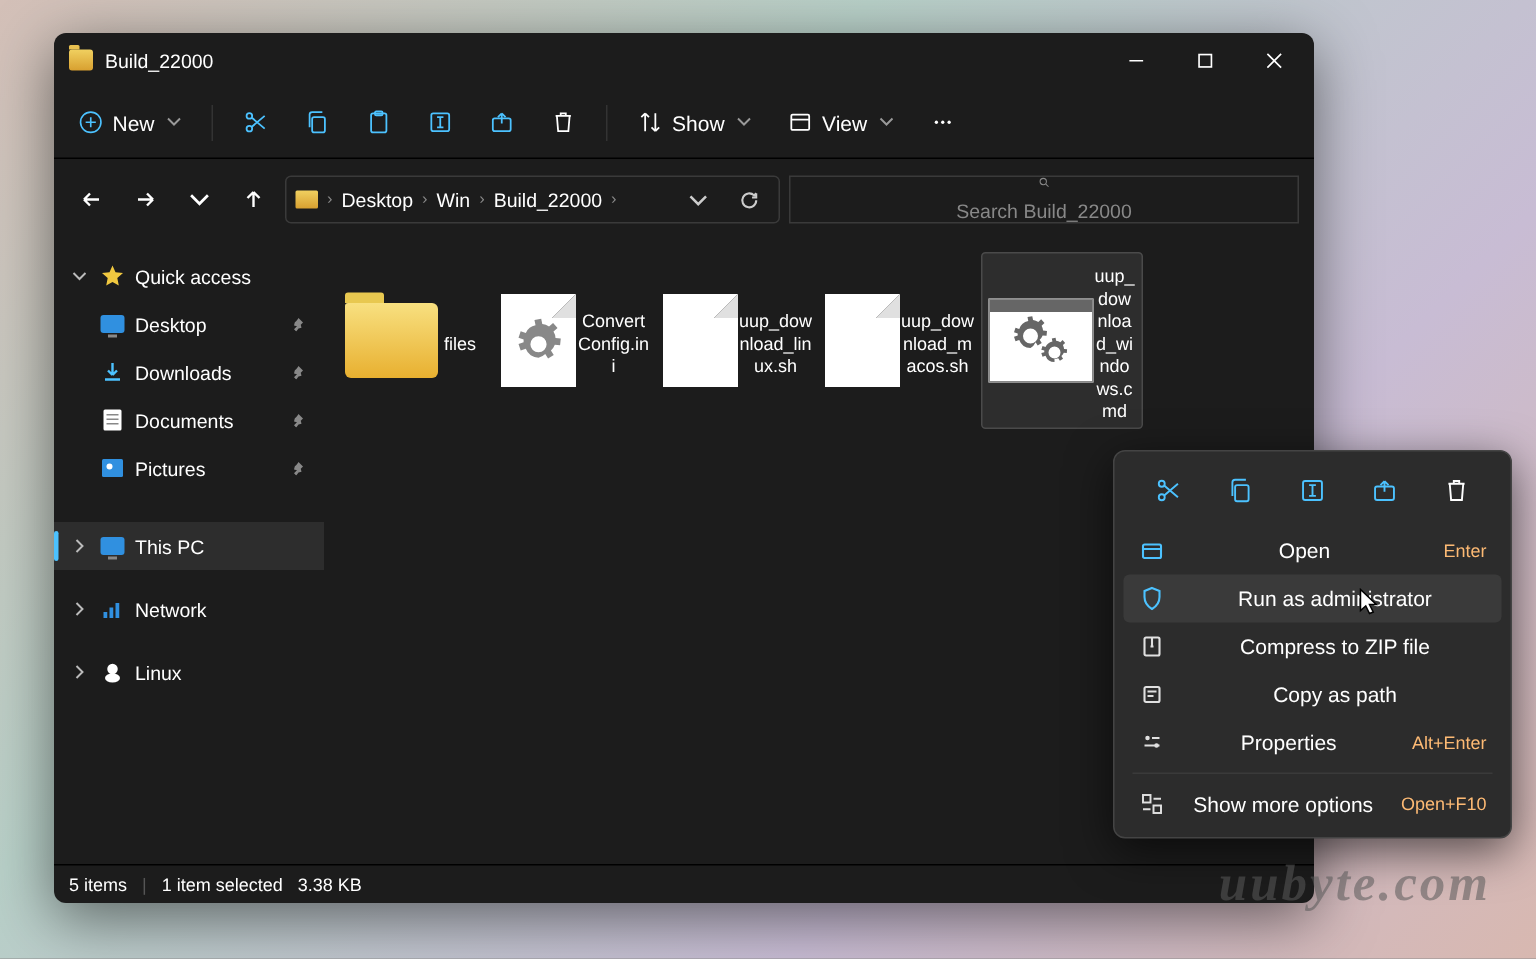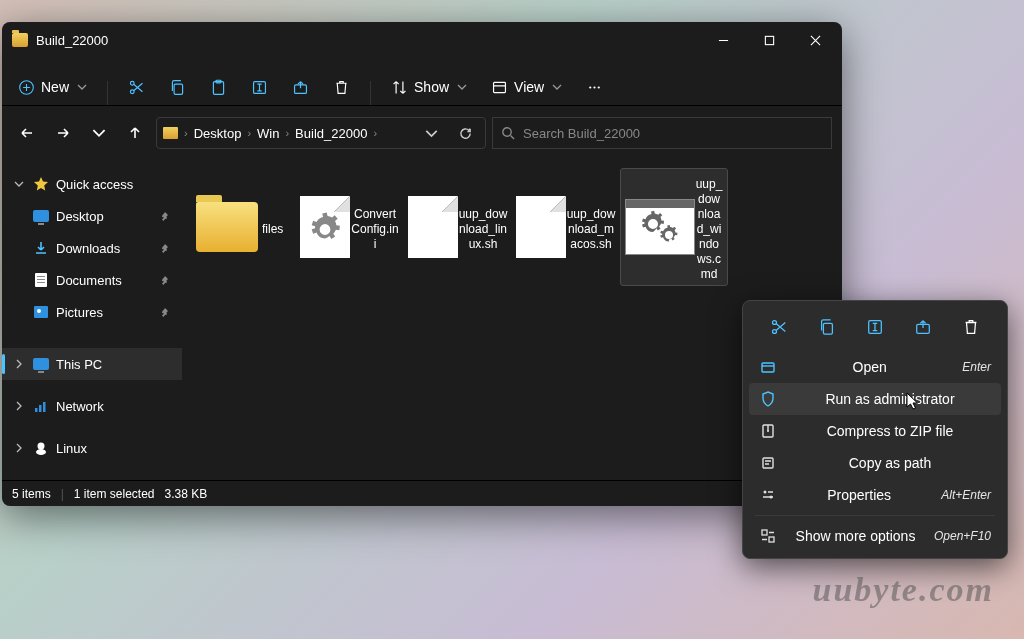--- a/index.html
+++ b/index.html
@@ -6,23 +6,23 @@
   body {
     width: 1024px;
     height: 639px;
     background: linear-gradient(135deg, #d4c0b8 0%, #b8d0c8 35%, #c8bcd4 70%, #d8b8b0 100%);
     overflow: hidden;
     position: relative;
   }
   .window {
     position: absolute;
     top: 22px;
-    left: 2px;
+    left: 36px;
     width: 840px;
-    height: 484px;
+    height: 580px;
     background: #1c1c1c;
     border-radius: 8px;
     box-shadow: 0 10px 40px rgba(0,0,0,0.5);
     display: flex;
     flex-direction: column;
     overflow: hidden;
   }
   
   .titlebar {
     height: 36px;
@@ -48,21 +48,21 @@
   .winbtn {
     width: 46px; height: 36px;
     display: flex; align-items: center; justify-content: center;
     color: #fff;
   }
   .winbtn svg { width: 11px; height: 11px; }
   
   .toolbar {
     height: 48px;
     display: flex;
-    align-items: flex-end;
+    align-items: center;
     padding: 0 6px;
     gap: 4px;
     border-bottom: 1px solid #000;
   }
   .tbtn {
     height: 36px;
     display: flex;
     align-items: center;
     padding: 0 10px;
     color: #4cc2ff;
@@ -116,20 +116,21 @@
     width: 340px;
     height: 32px;
     border: 1px solid #3a3a3a;
     border-radius: 0;
     display: flex;
     align-items: center;
     padding: 0 8px;
     font-size: 13px;
     color: #888;
     gap: 8px;
+    flex-direction: column;
   }
   .searchbox svg { width:14px; height:14px; color:#888; }
   
   .body {
     flex: 1;
     display: flex;
     overflow: hidden;
   }
   
   .sidebar {
@@ -270,21 +271,21 @@
   .ctx-icons .cibtn.trash{color:#fff;}
   .ctx-item{
     height:32px;display:flex;align-items:center;
     padding:0 10px;border-radius:4px;gap:12px;
   }
   .ctx-item.hover{background:#3a3a3a;}
   .ctx-item .cico{width:18px;display:flex;justify-content:center;color:#4cc2ff;}
   .ctx-item.plain .cico{color:#e0e0e0;}
   .ctx-item .cico svg{width:16px;height:16px;}
   .ctx-item .clabel{flex:1;}
-  .ctx-item .chint{color:#e5e5e5;font-size:12px;font-style:italic;}
+  .ctx-item .chint{color:#fdba74;font-size:12px;}
   .cursor {
     position:absolute;
     left:906px; top:392px;
     width:14px;height:20px;
   }
   
   .watermark{
     position:absolute;
     right:30px; bottom:30px;
     font-size:34px;

